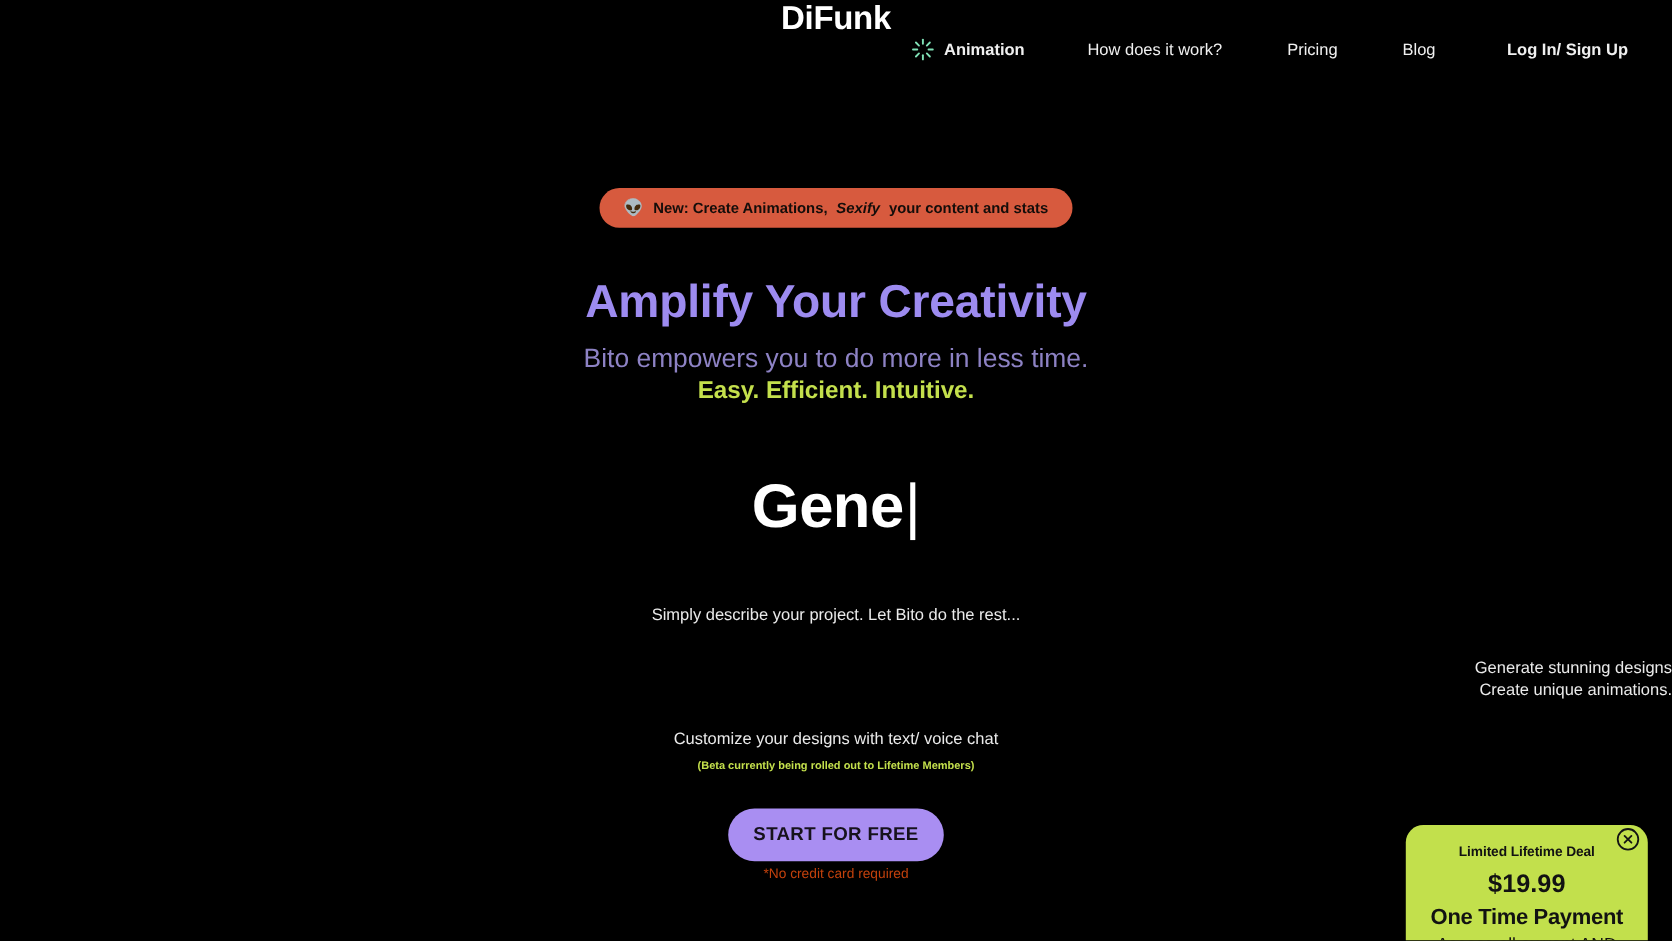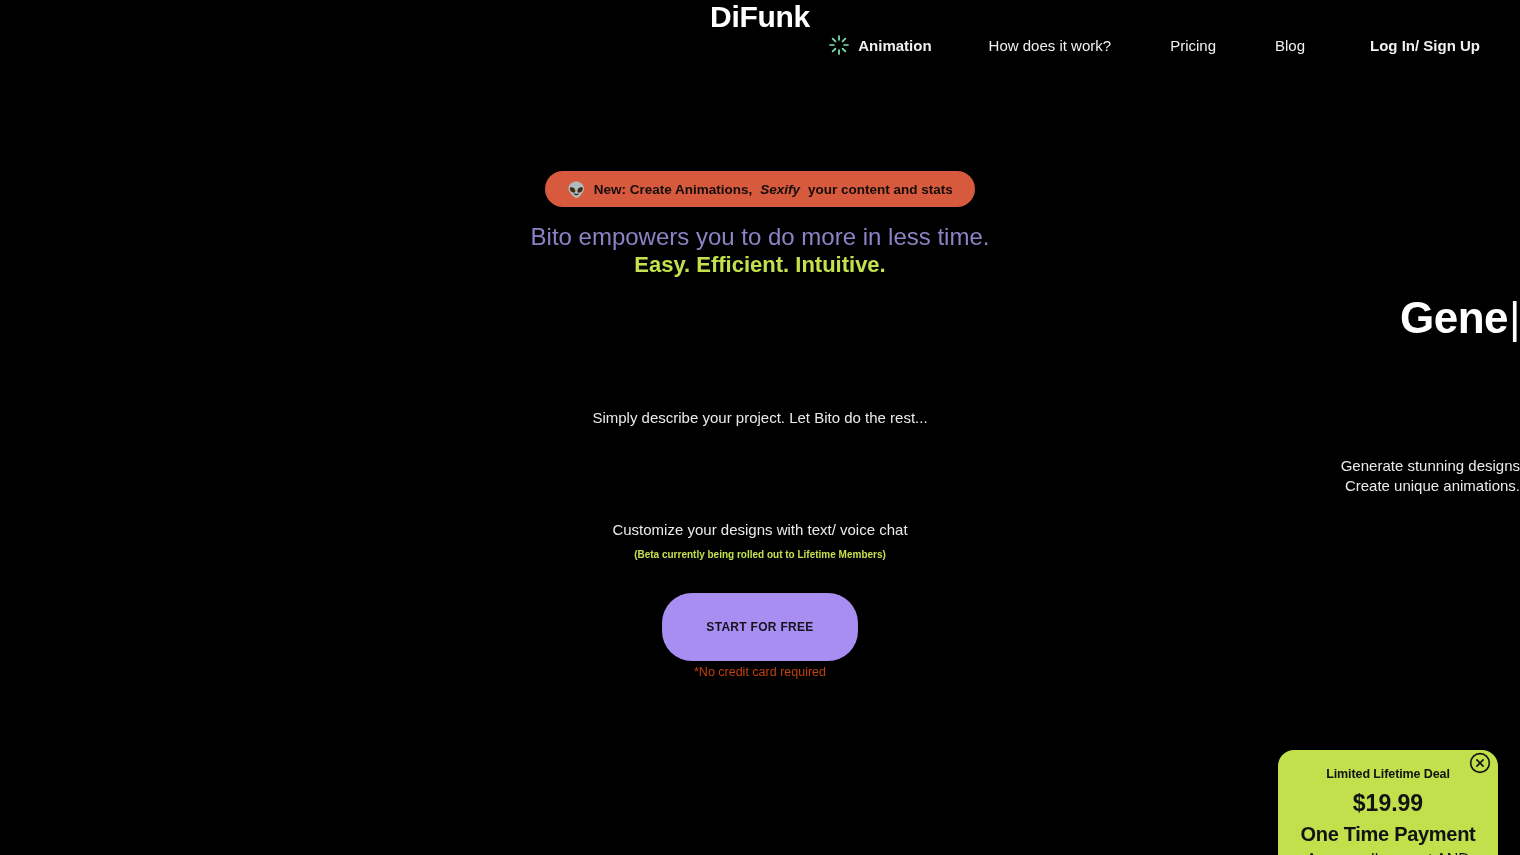--- a/index.html
+++ b/index.html
@@ -133,27 +133,27 @@
   }
 
   .tagline {
     font-size: 22px;
     font-weight: bold;
     color: #c4e04c;
     line-height: 1.2;
   }
 
   .typewriter {
-    font-size: 44px;
+    margin-top: 52px;
+    font-size: 56px;
     font-weight: bold;
     color: #ffffff;
     letter-spacing: -0.5px;
     height: 80px;
     line-height: 80px;
-    text-align: right;
   }
 
   .typewriter .caret {
     font-weight: 400;
     margin-left: 1px;
   }
 
   .desc-lead {
     margin-top: 51px;
     font-size: 15px;
@@ -185,27 +185,27 @@
 
   .cta-wrap {
     margin-top: 28px;
     display: flex;
     justify-content: center;
   }
 
   .cta-button {
     background: #a98ef2;
     color: #16121c;
-    font-size: 12px;
+    font-size: 17px;
     font-weight: bold;
     letter-spacing: 0.3px;
     border: none;
     border-radius: 30px;
     width: 196px;
-    height: 68px;
+    height: 48px;
     cursor: pointer;
     font-family: "Liberation Sans", sans-serif;
   }
 
   .cta-note {
     margin-top: 4px;
     font-size: 12.5px;
     color: #c2410c;
   }
 
@@ -297,20 +297,21 @@
 
   <div class="banner-wrap">
     <div class="banner-pill">
       <span class="alien">👽</span>
       <span>New: Create Animations,</span>
       <em>Sexify</em>
       <span>your content and stats</span>
     </div>
   </div>
 
+  <h1 class="headline">Amplify Your Creativity</h1>
   <div class="subhead">Bito empowers you to do more in less time.</div>
   <div class="tagline">Easy. Efficient. Intuitive.</div>
 
   <div class="typewriter">
     <span>Gene</span><span class="caret">|</span>
   </div>
 
   <div class="desc-lead">Simply describe your project. Let Bito do the rest...</div>
 
   <div class="desc-block">

